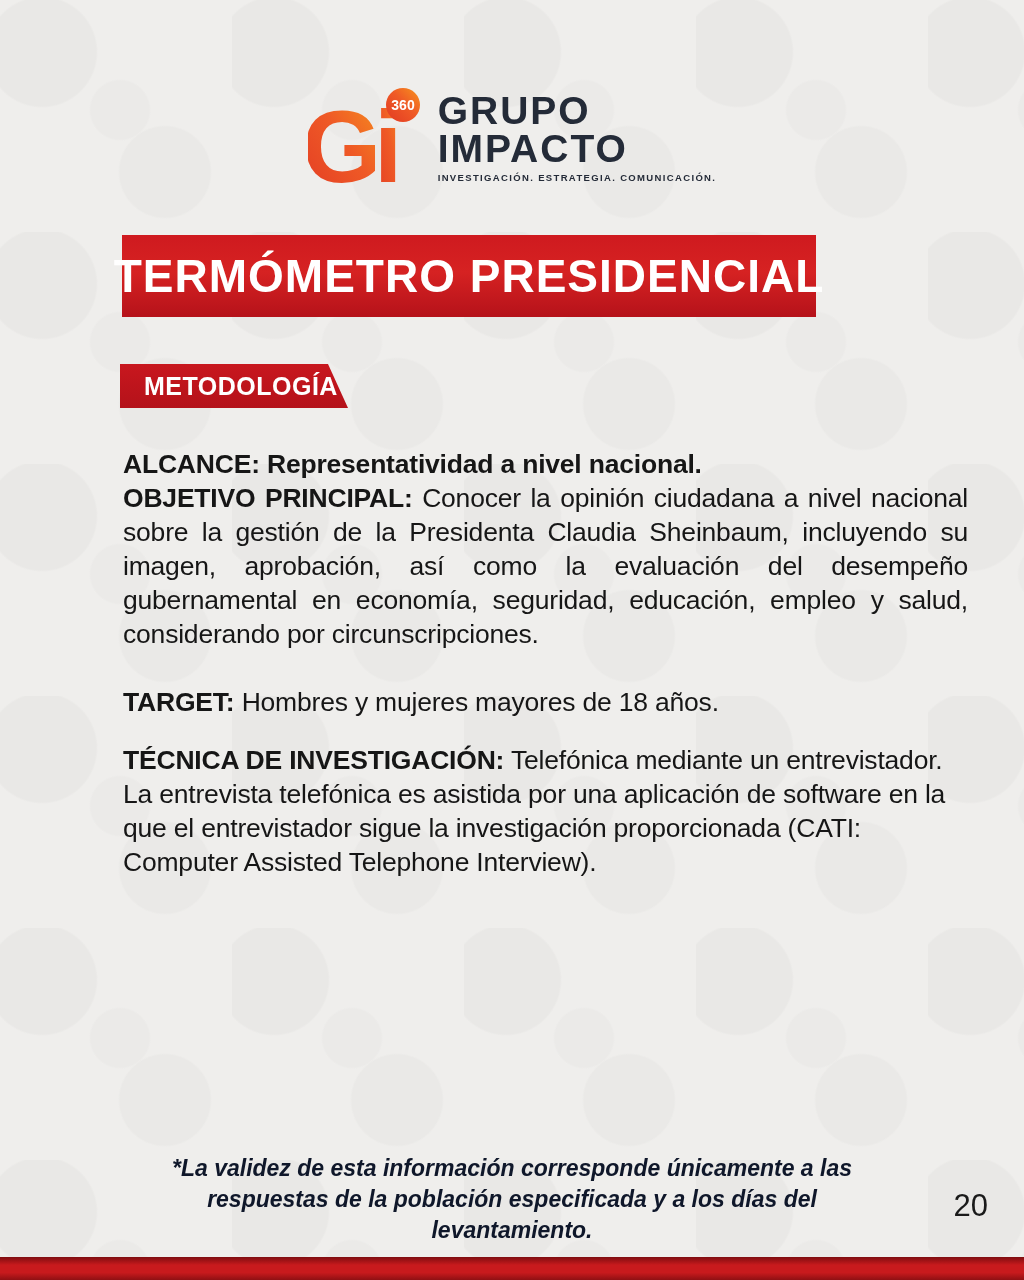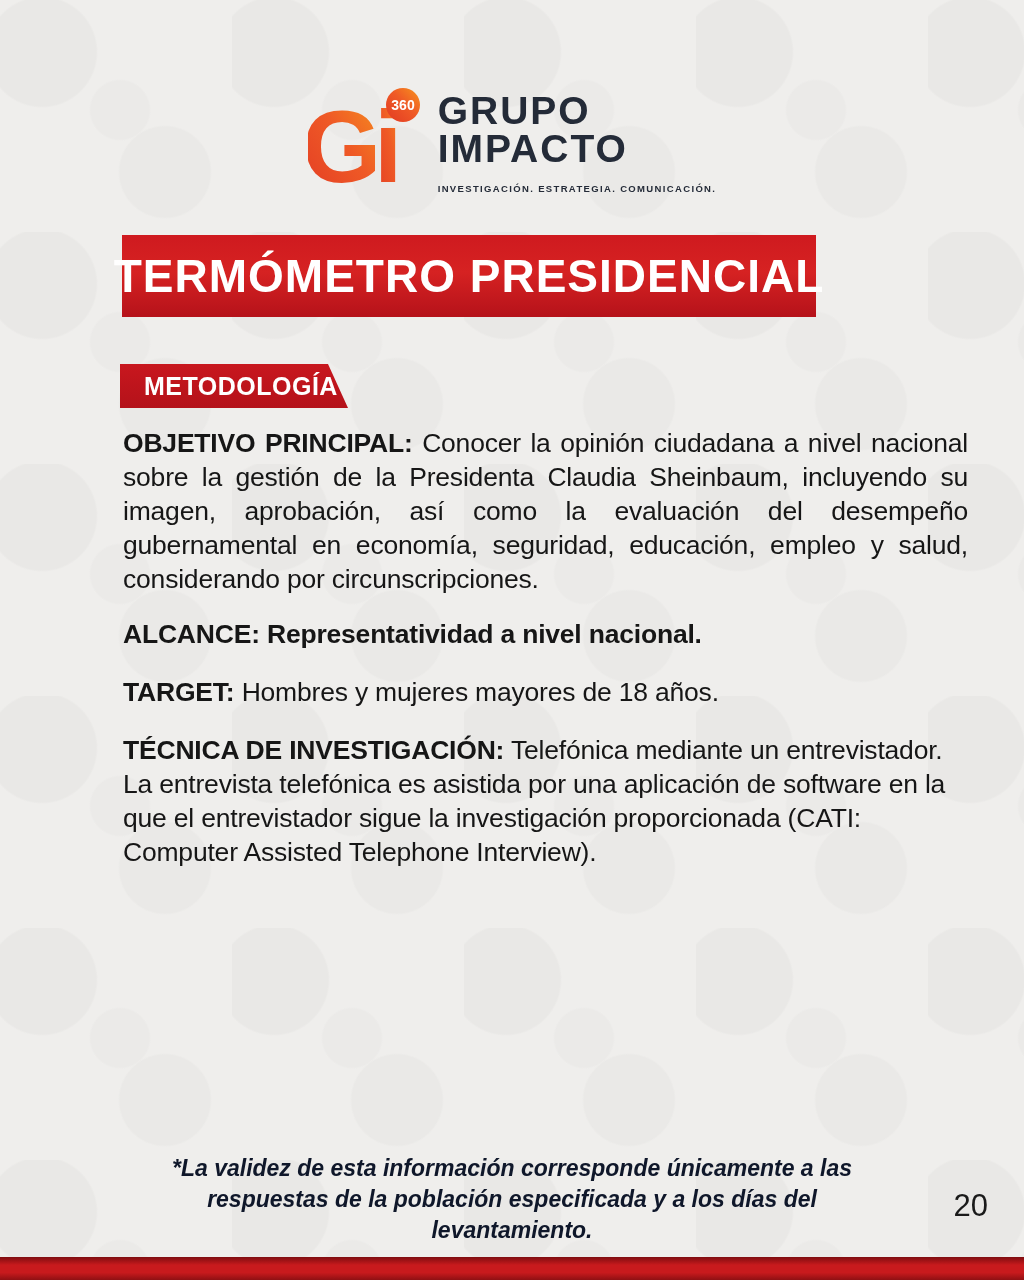--- a/index.html
+++ b/index.html
@@ -18,21 +18,21 @@
     color:#161616;
   }
 
   
   .logo-wrap { position:absolute; top:84px; left:0; width:1024px; display:flex; justify-content:center; }
   .logo { display:flex; flex-direction:column; }
   .logo-row { display:flex; align-items:flex-start; gap:12px; }
   .logo-mark { width:118px; height:110px; }
   .logo-textcol { padding-top:8px; }
   .logo-name { font-size:39px; font-weight:bold; letter-spacing:2px; line-height:0.97; color:#242b38; }
-  .logo-tagline { margin-top:15px; text-align:right; font-size:9.5px; font-weight:bold; letter-spacing:1.35px; color:#242b38; }
+  .logo-tagline { margin-top:4px; text-align:right; font-size:9.5px; font-weight:bold; letter-spacing:1.35px; color:#242b38; }
 
   
   .banner {
     position:absolute; top:235px; left:122px; width:694px; height:82px;
     background:linear-gradient(180deg,#cf1a1f 0%, #d62222 45%, #b5121a 100%);
     display:flex; align-items:center; justify-content:center;
   }
   .banner-text { color:#ffffff; font-size:46px; font-weight:bold; letter-spacing:1px; white-space:nowrap; }
 
   
@@ -43,21 +43,21 @@
     display:flex; align-items:center; padding-left:24px;
   }
   .ribbon-text { color:#ffffff; font-size:25px; font-weight:bold; letter-spacing:0.5px; }
 
   
   .content { position:absolute; top:426px; left:123px; width:845px; }
   .section { font-size:26.5px; line-height:34px; letter-spacing:-0.2px; }
   .section .label { font-weight:bold; }
   .s0 { text-align:justify; }
   .s1 { margin-top:21px; font-weight:bold; }
-  .s2 { margin-top:24px; }
+  .s2 { margin-top:34px; }
   .s3 { margin-top:28px; max-width:712px; }
   .s4 { margin-top:36px; max-width:700px; }
   .s5 { margin-top:24px; max-width:876px; }
   .s6 { margin-top:32px; }
 
   
   .footnote { position:absolute; top:1153px; left:0; width:1024px; text-align:center; }
   .footnote-inner {
     display:inline-block; max-width:730px;
     font-style:italic; font-size:23px; line-height:31px; color:#0f172a; font-weight:bold;
@@ -99,22 +99,22 @@
 
 <div class="banner">
   <div class="banner-text">TERMÓMETRO PRESIDENCIAL</div>
 </div>
 
 <div class="ribbon">
   <div class="ribbon-text">METODOLOGÍA</div>
 </div>
 
 <div class="content">
+  <div class="section s1"><span class="label">ALCANCE:</span><span> Representatividad a nivel nacional.</span></div>
   <div class="section s0"><span class="label">OBJETIVO PRINCIPAL:</span><span> Conocer la opinión ciudadana a nivel nacional sobre la gestión de la Presidenta Claudia Sheinbaum, incluyendo su imagen, aprobación, así como la evaluación del desempeño gubernamental en economía, seguridad, educación, empleo y salud, considerando por circunscripciones.</span></div>
-  <div class="section s1"><span class="label">ALCANCE:</span><span> Representatividad a nivel nacional.</span></div>
   <div class="section s2"><span class="label">TARGET:</span><span> Hombres y mujeres mayores de 18 años.</span></div>
   <div class="section s5"><span class="label">TÉCNICA DE INVESTIGACIÓN:</span><span> Telefónica mediante un entrevistador. La entrevista telefónica es asistida por una aplicación de software en la que el entrevistador sigue la investigación proporcionada (CATI: Computer Assisted Telephone Interview).</span></div>
 </div>
 
 <div class="footnote">
   <span class="footnote-inner">*La validez de esta información corresponde únicamente a las respuestas de la población especificada y a los días del levantamiento.</span>
 </div>
 
 <div class="page-number">20</div>
 

